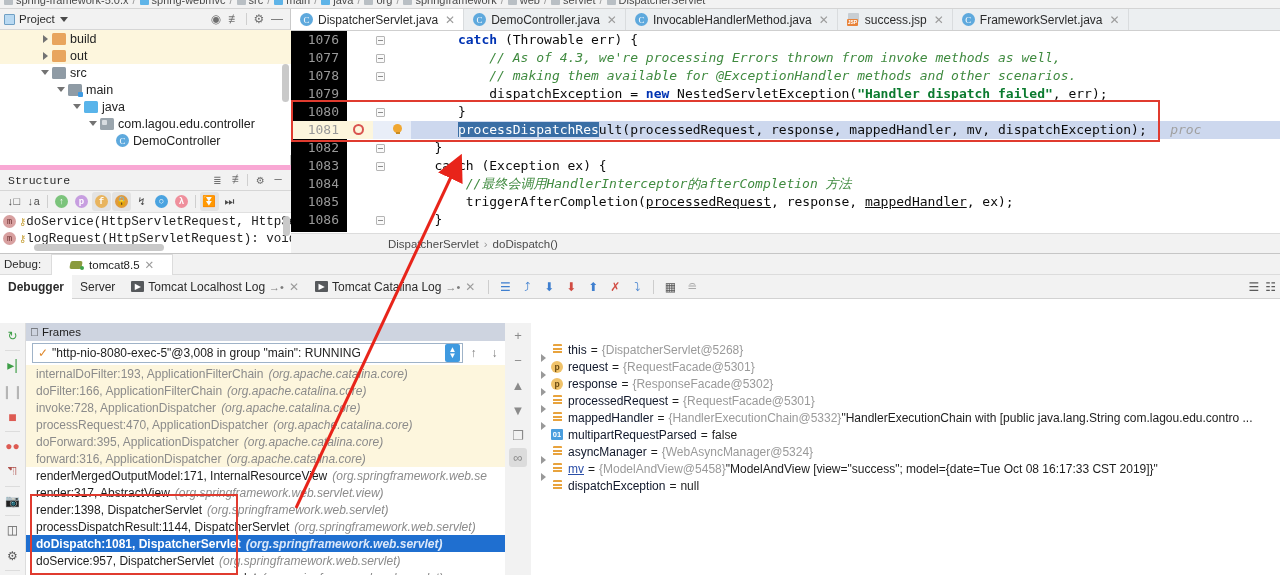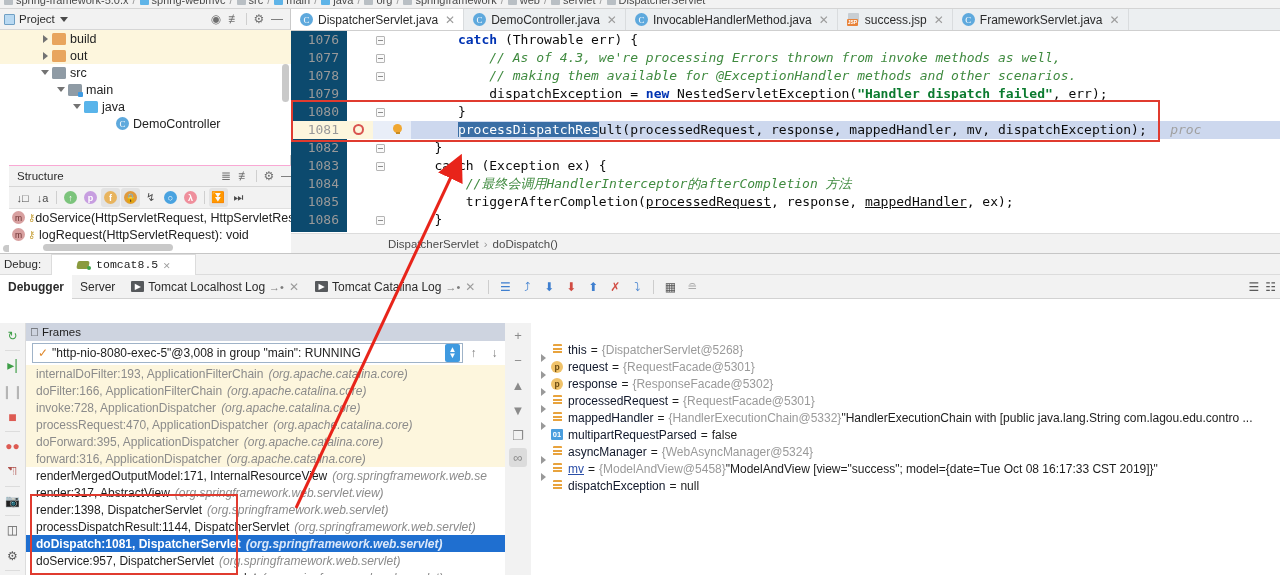--- a/index.html
+++ b/index.html
@@ -85,22 +85,23 @@
   .indent{ display:inline-block; flex:0 0 auto; }
 
   #proj-hscroll{
     position:absolute; left:0; bottom:0; width:291px; height:10px; background:#fff;
   }
   #proj-hscroll .thumb{ position:absolute; left:3px; top:2px; width:160px; height:7px; background:#c9c9c9; border-radius:4px; }
   #proj-vscroll{ position:absolute; right:1px; top:55px; width:7px; height:38px; background:#c9c9c9; border-radius:4px;}
 
   
   #structure-panel{
-    position:absolute; left:9px; top:156px; width:291px; height:88px; background:#fff;
-    border-top:1px solid #f9a8d4;
+    position:absolute; left:0; top:156px; width:291px; height:88px; background:#fff;
+    border-top:5px solid #f9a8d4;
+    font-family:Liberation Mono, monospace;
   }
   #structure-toolbar{
     height:22px; display:flex; align-items:center; gap:1px; padding-left:4px;
     background:#f2f2f2; border-bottom:1px solid #e0e0e0;
   }
   .st-ic{ width:19px;height:19px;display:flex;align-items:center;justify-content:center;font-size:11px;color:#4b4b4b; }
   .st-ic .circ{ width:13px;height:13px;border-radius:50%;display:flex;align-items:center;justify-content:center;color:#fff;font-size:9px;font-weight:bold;}
   .st-ic.boxed{ background:#e3e3e3; border-radius:3px; }
   .st-div{ width:1px;height:13px;background:#cfcfcf;margin:0 3px; }
   .st-row{ height:17px;display:flex;align-items:center;white-space:nowrap;font-size:12.5px;padding-left:3px;overflow:hidden;}
@@ -122,21 +123,21 @@
           display:flex;align-items:center;justify-content:center;font-family:"Liberation Serif",serif; }
   .jspicon{ width:13px;height:13px;position:relative;flex:0 0 13px; }
   .jspicon .pg{ position:absolute;left:1px;top:0;width:11px;height:9px;background:#c8ced3;border-radius:1px;}
   .jspicon .lbl{ position:absolute;left:0;bottom:0;background:#e8833a;color:#fff;font-size:5px;line-height:5px;padding:1px 1px;border-radius:1px;font-weight:bold;}
   #tabs .tabfill{ flex:1 1 auto; background:#eceff1; }
 
   #code-area{ position:absolute; top:22px; left:0; right:0; height:201px; background:#fff; overflow:hidden; }
   .cline{ height:18px; display:flex; align-items:stretch; font-size:13px; }
   .gutter-num{
     width:56px; flex:0 0 56px; text-align:right; padding-right:8px;
-    color:#999; background:#0c4a6e; font-family:"DejaVu Sans Mono", monospace; font-size:13px; line-height:18px;
+    color:#999; background:#000000; font-family:"DejaVu Sans Mono", monospace; font-size:13px; line-height:18px;
   }
   .gutter-mark{ width:26px; flex:0 0 26px; position:relative; background:#fff; }
   .gutter-fold{ width:16px; flex:0 0 16px; position:relative; background:#fff; }
   .gutter-hint{ width:22px; flex:0 0 22px; position:relative; background:#fff; }
   .code-text{ flex:1 1 auto; white-space:pre; font-family:"DejaVu Sans Mono", monospace;
               font-size:13px; line-height:18px; color:#0b0b0b; overflow:hidden; }
   .cline.current .gutter-num{ background:#fdf6dd; }
   .cline.current .gutter-mark{ background:#fdf6dd; }
   .cline.current .gutter-fold{ background:#e9eef8; }
   .cline.current .gutter-hint{ background:#e9eef8; }
@@ -168,21 +169,21 @@
 
   
   #debug-win{ position:absolute; left:0; top:253px; width:1280px; height:322px; background:#fff; border-top:1px solid #c6c6c6; }
   #debug-title{
     height:21px; background:#f2f2f2; display:flex; align-items:center;
     padding-left:4px; font-size:11.5px; border-bottom:1px solid #dcdcdc;
   }
   #debug-title .lbl{ color:#2b2b2b; margin-right:10px; }
   #debug-title .runtab{
     display:flex;align-items:center;gap:5px;background:#fff;border:1px solid #dcdcdc;
-    border-bottom:none;height:21px;padding:0 25px;font-family:Liberation Mono, monospace;
+    border-bottom:none;height:21px;padding:0 18px;
   }
   .cat-ic{ width:14px;height:12px;position:relative; }
   .cat-ic::before{content:"";position:absolute;left:0;top:2px;width:12px;height:8px;background:#8a9a3e;border-radius:2px;transform:skewX(-10deg);}
   .cat-ic::after{content:"";position:absolute;right:0;top:7px;width:4px;height:4px;border-radius:50%;background:#3fa34a;}
 
   #debug-tabs{ height:24px; background:#f2f2f2; display:flex; align-items:center; border-bottom:1px solid #d2d2d2;}
   .dt{ height:24px; display:flex;align-items:center;padding:0 8px;font-size:12px;color:#2b2b2b;white-space:nowrap;}
   .dt.active{ background:#fff; font-weight:bold; }
   .dt .logic{ width:13px;height:11px;background:#56595c;color:#fff;font-size:8px;display:flex;align-items:center;justify-content:center;margin-right:4px;border-radius:1px;}
   .dt .arr{ color:#7d7d7d; margin-left:4px; font-size:11px;}
@@ -293,20 +294,26 @@
         <span class="indent" style="width: 40px;"></span>
         <span class="tri open"></span>
         <span class="fic src-main"></span>
         <span>main</span>
       </div>
       <div class="tree-row">
         <span class="indent" style="width: 56px;"></span>
         <span class="tri open"></span>
         <span class="fic blue"></span>
         <span>java</span>
+      </div>
+      <div class="tree-row">
+        <span class="indent" style="width: 72px;"></span>
+        <span class="tri open"></span>
+        <span class="fic pkg"></span>
+        <span>com.lagou.edu.controller</span>
       </div>
       <div class="tree-row">
         <span class="indent" style="width: 88px;"></span>
         <span class="tri "></span>
         <span class="cls-ic">C</span>
         <span>DemoController</span>
       </div>
     </div>
   <div id="proj-vscroll"></div>
   <div id="proj-hscroll">

